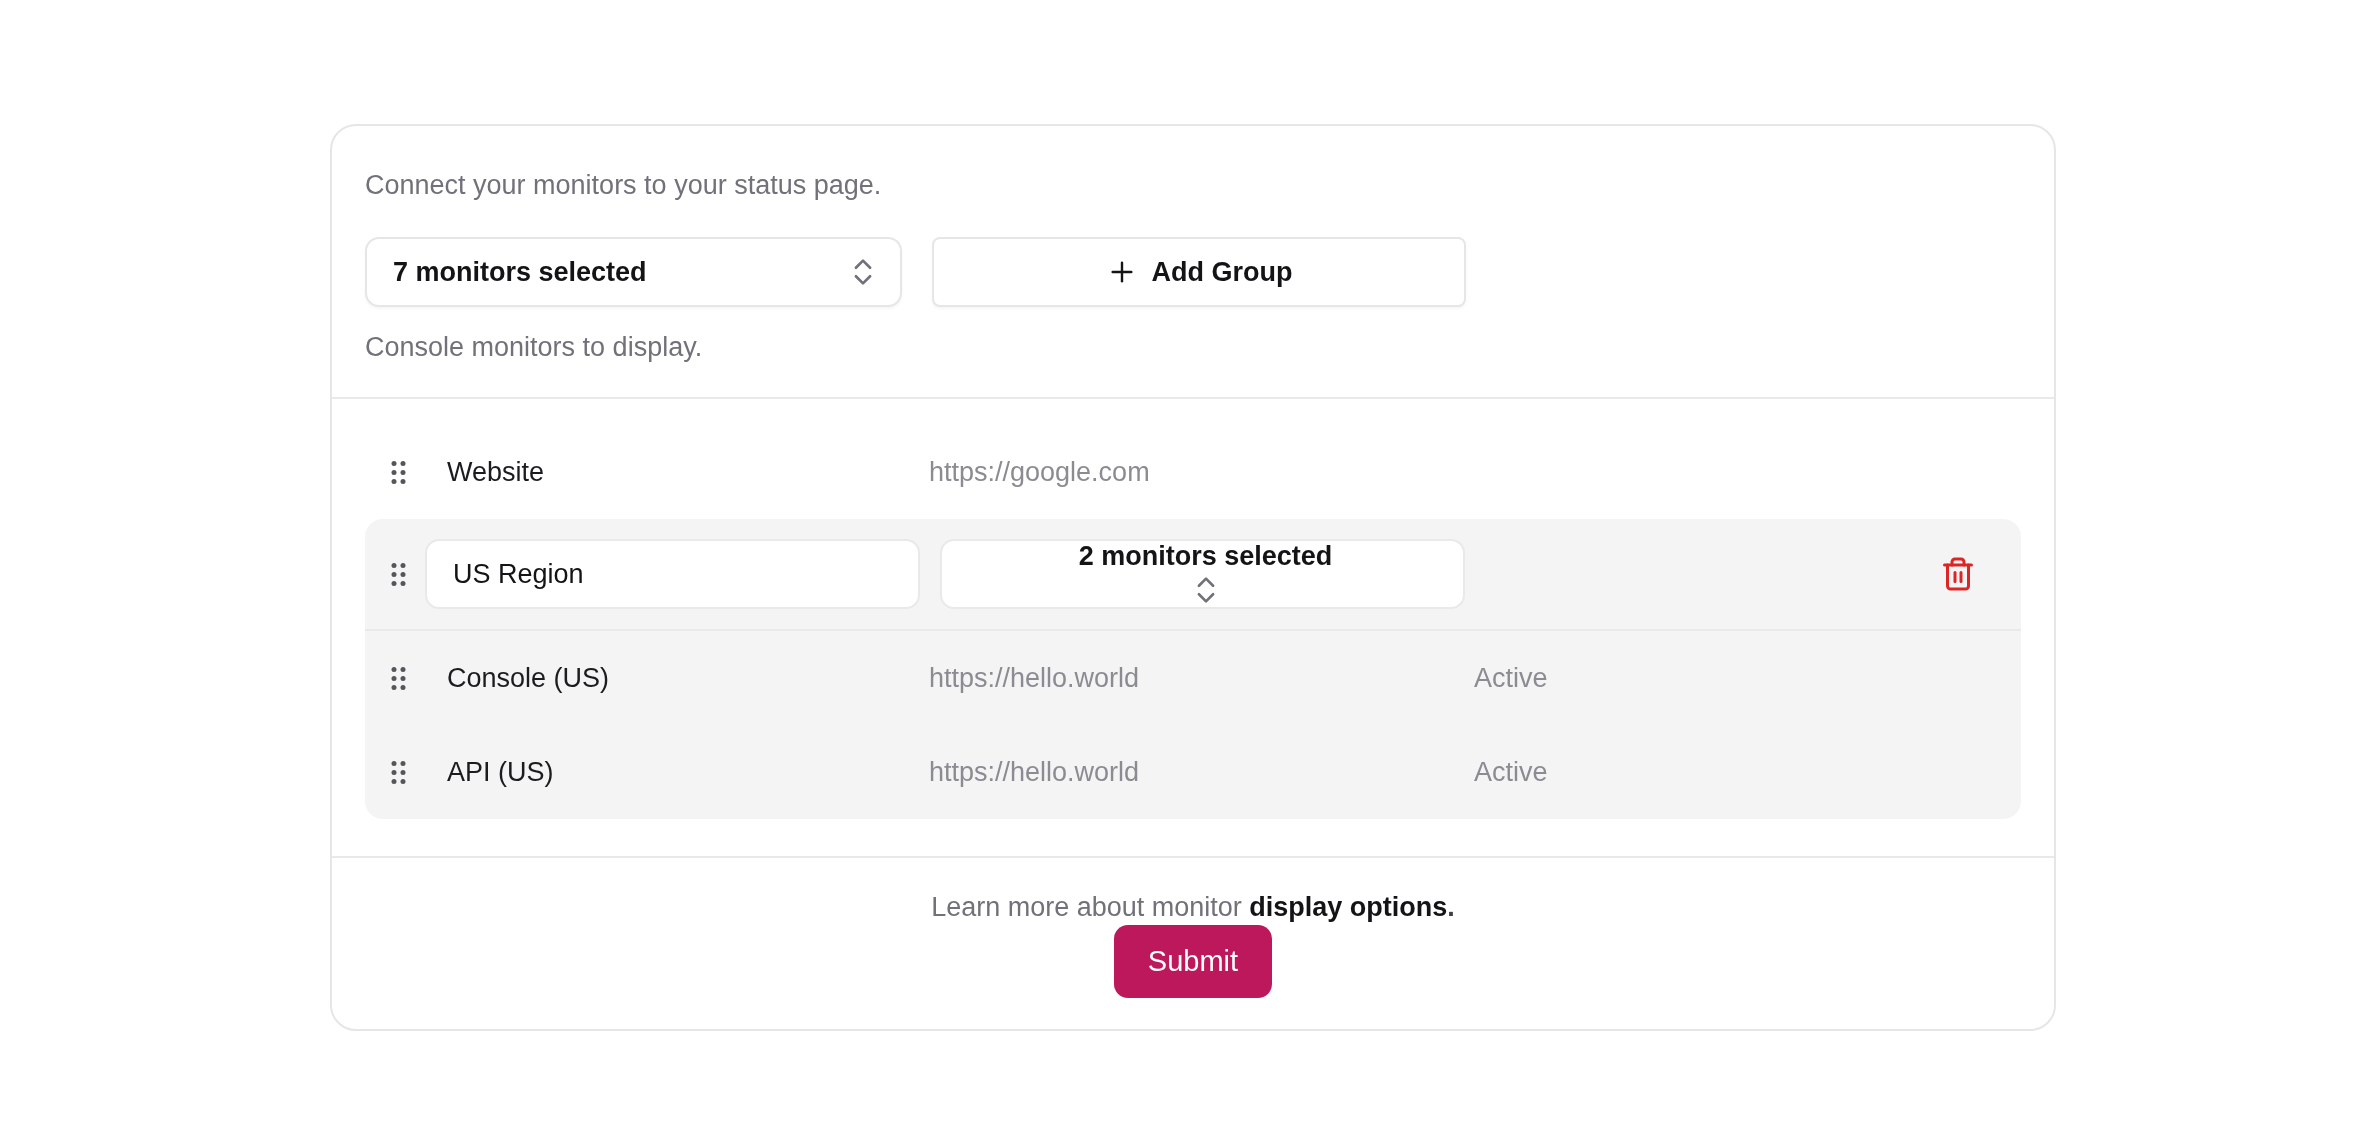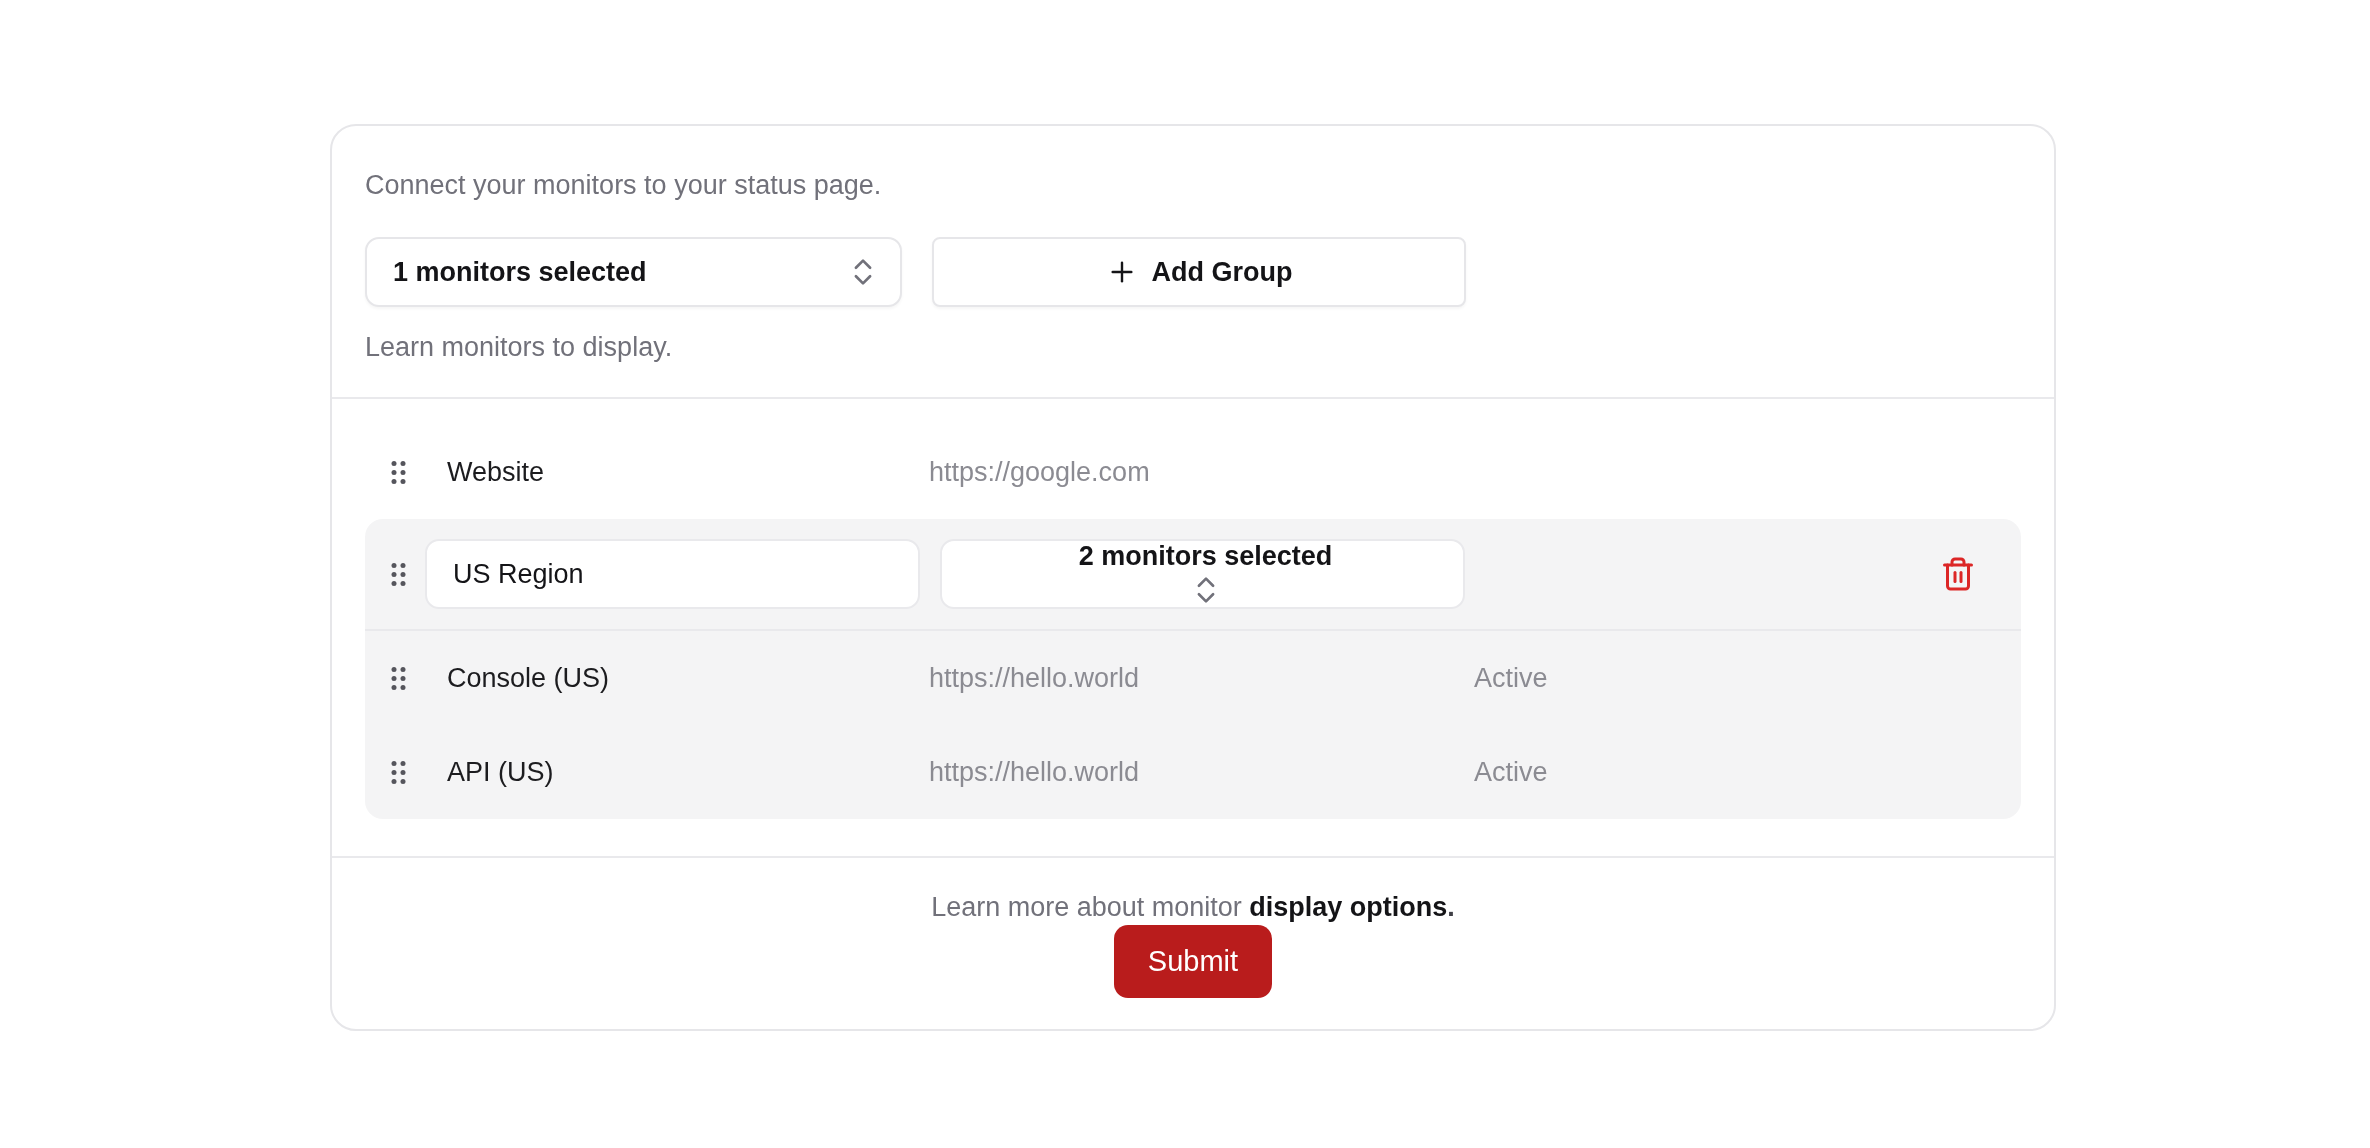--- a/index.html
+++ b/index.html
@@ -148,21 +148,21 @@
   .learn-more { font-size: 27px; line-height: 36px; color: #71717a; }
   .learn-more .link { font-weight: 700; color: #141417; cursor: pointer; }
   .learn-more .dot { color: #3f3f46; font-weight: 700; }
   .submit-btn {
     display: flex;
     align-items: center;
     justify-content: center;
     min-width: 158px;
     height: 73px;
     padding: 0 34px;
-    background: #b91c1c;
+    background: #be185d;
     color: #ffffff;
     border: none;
     border-radius: 14px;
     font-family: "Liberation Sans", sans-serif;
     font-size: 29px;
     font-weight: 500;
     cursor: pointer;
   }
   svg { flex-shrink: 0; display: block; }
 </style>
@@ -170,41 +170,41 @@
 <body>
 
 <main>
   <section class="card">
 
     <header class="card-header">
       <p class="subtitle">Connect your monitors to your status page.</p>
 
       <div class="controls-row">
         <button type="button" class="select-btn">
-          <span>1 monitors selected</span>
+          <span>7 monitors selected</span>
           <span>
             <svg width="34" height="34" viewBox="0 0 24 24" fill="none" stroke="#71717a" stroke-width="1.9" stroke-linecap="round" stroke-linejoin="round">
                 <path d="m7 15 5 5 5-5"></path>
                 <path d="m7 9 5-5 5 5"></path>
               </svg>
           </span>
         </button>
 
         <button type="button" class="add-group-btn">
           <span>
             <svg width="32" height="32" viewBox="0 0 24 24" fill="none" stroke="#141417" stroke-width="1.8" stroke-linecap="round">
                 <path d="M5 12h14"></path>
                 <path d="M12 5v14"></path>
               </svg>
           </span>
           <span>Add Group</span>
         </button>
       </div>
 
-      <p class="helper">Learn monitors to display.</p>
+      <p class="helper">Console monitors to display.</p>
     </header>
 
     <div class="divider"></div>
 
     <div class="list-section">
 
       <div class="monitor-row">
         <div class="handle-cell">
           <button type="button" class="drag-handle">
             <svg width="15" height="25" viewBox="0 0 15 25" fill="#55555c">

